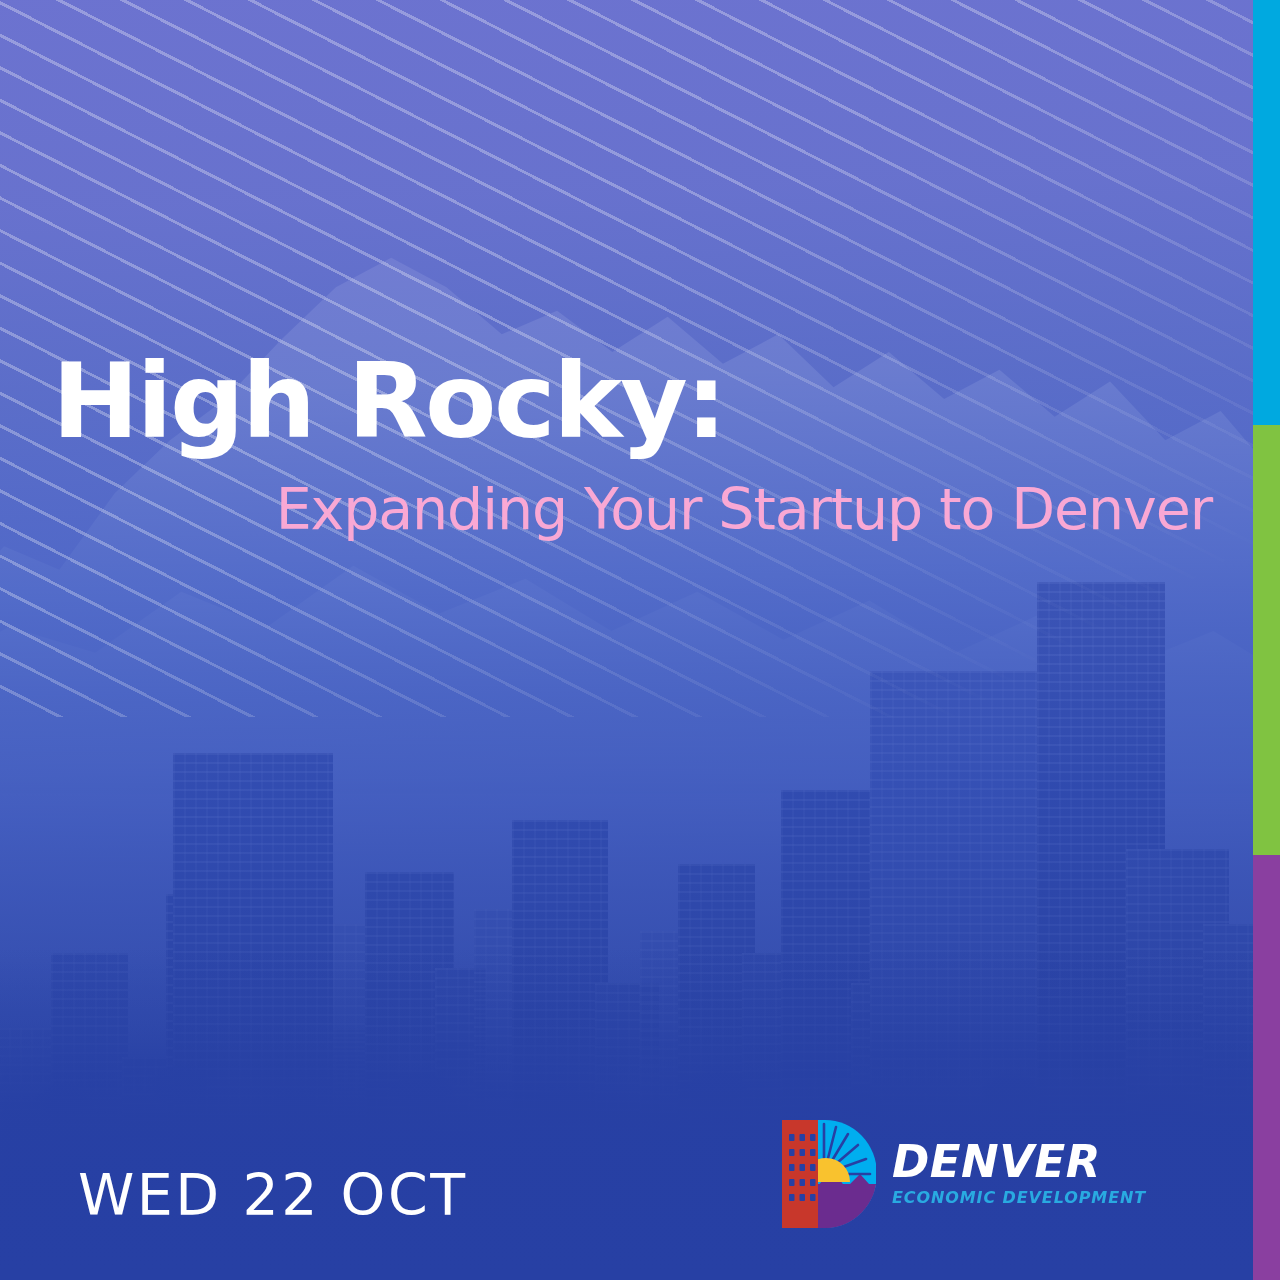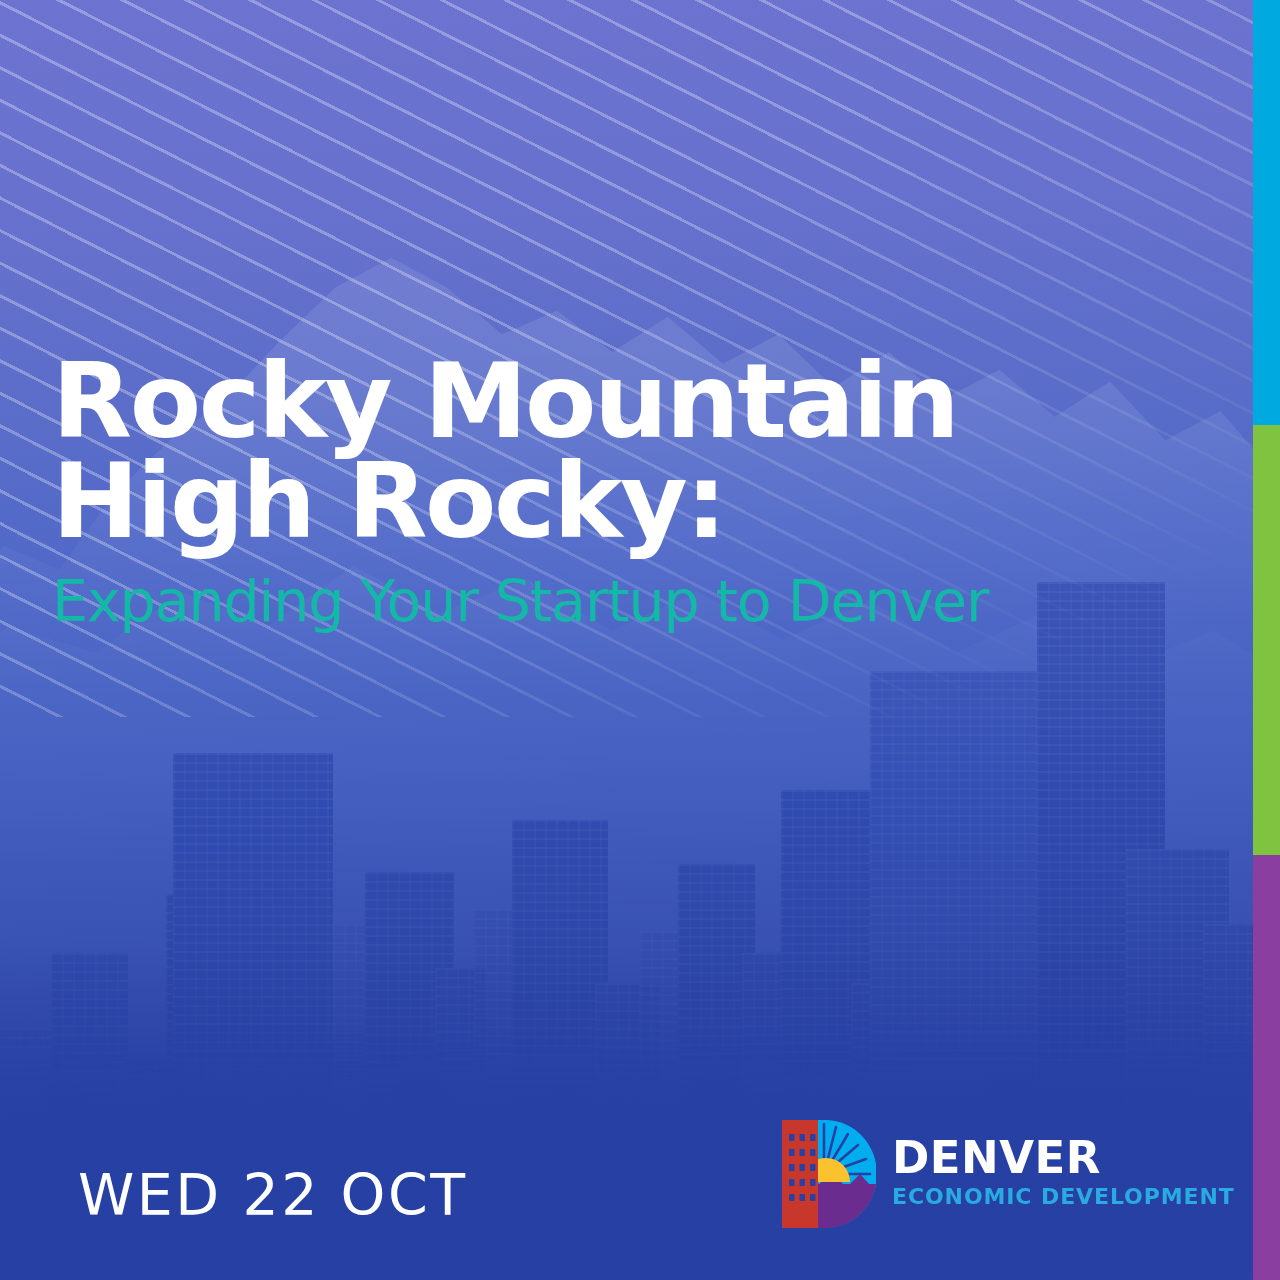--- a/index.html
+++ b/index.html
@@ -106,55 +106,56 @@
   .titlewrap{ position:absolute; left:52px; top:352px; width:1160px; }
   .title{
     color:#fff;
     font-family:"DejaVu Sans", sans-serif;
     font-weight:700;
     font-size:104px;
     line-height:.96;
     letter-spacing:-2.4px;
   }
   .subtitle{
-    margin-top:20px;
-    color:#14b8a6;
+    margin-top:28px;
+    color:#f9a8d4;
     font-family:"DejaVu Sans", sans-serif;
     font-weight:400;
     font-size:57px;
     line-height:1.05;
     letter-spacing:-1.1px;
+    text-align:right;
   }
   .date{
     position:absolute; left:54px; top:1162px;
     color:#fff;
     font-family:"DejaVu Sans", sans-serif;
     font-weight:400;
     font-size:57px;
     letter-spacing:2.5px;
     margin-left:24px;
   }
 
   
   .logo{ position:absolute; left:778px; top:1118px; display:flex; align-items:center; gap:16px; }
   .logomark{ width:98px; height:112px; flex:0 0 auto; }
-  .logotext{ display:flex; flex-direction:column; justify-content:flex-end; padding-bottom:2px; }
+  .logotext{ display:flex; flex-direction:column; justify-content:flex-end; padding-bottom:2px;font-style:italic; }
   .logo-denver{
     color:#ffffff;
     font-family:"DejaVu Sans", sans-serif;
     font-weight:700;
     font-size:45px;
     letter-spacing:.5px;
     line-height:1.02;
   }
   .logo-tag{
     color:#29AAE1;
     font-family:"DejaVu Sans", sans-serif;
     font-weight:700;
-    font-size:22px;
+    font-size:16px;
     letter-spacing:.9px;
     line-height:1.22;
     margin-top:3px;
   }
 </style>
 </head>
 <body>
 
 <div class="poster">
 
@@ -202,21 +203,20 @@
 
   <div class="edgebar">
     <div class="seg" style="background:#00A9E0;height:33.2%;"></div>
     <div class="seg" style="background:#80C341;height:33.6%;"></div>
     <div class="seg" style="background:#8A3FA0;height:33.2%;"></div>
   </div>
 
   <div class="content">
 
     <div class="titlewrap">
-      <div class="title">Rocky Mountain</div>
       <div class="title">High Rocky:</div>
       <div class="subtitle">Expanding Your Startup to Denver</div>
     </div>
 
     <div class="date">WED 22 OCT</div>
 
     <div class="logo">
       <div class="logomark">
         <svg viewBox="0 0 98 112" width="98" height="112" aria-hidden="true">
 

